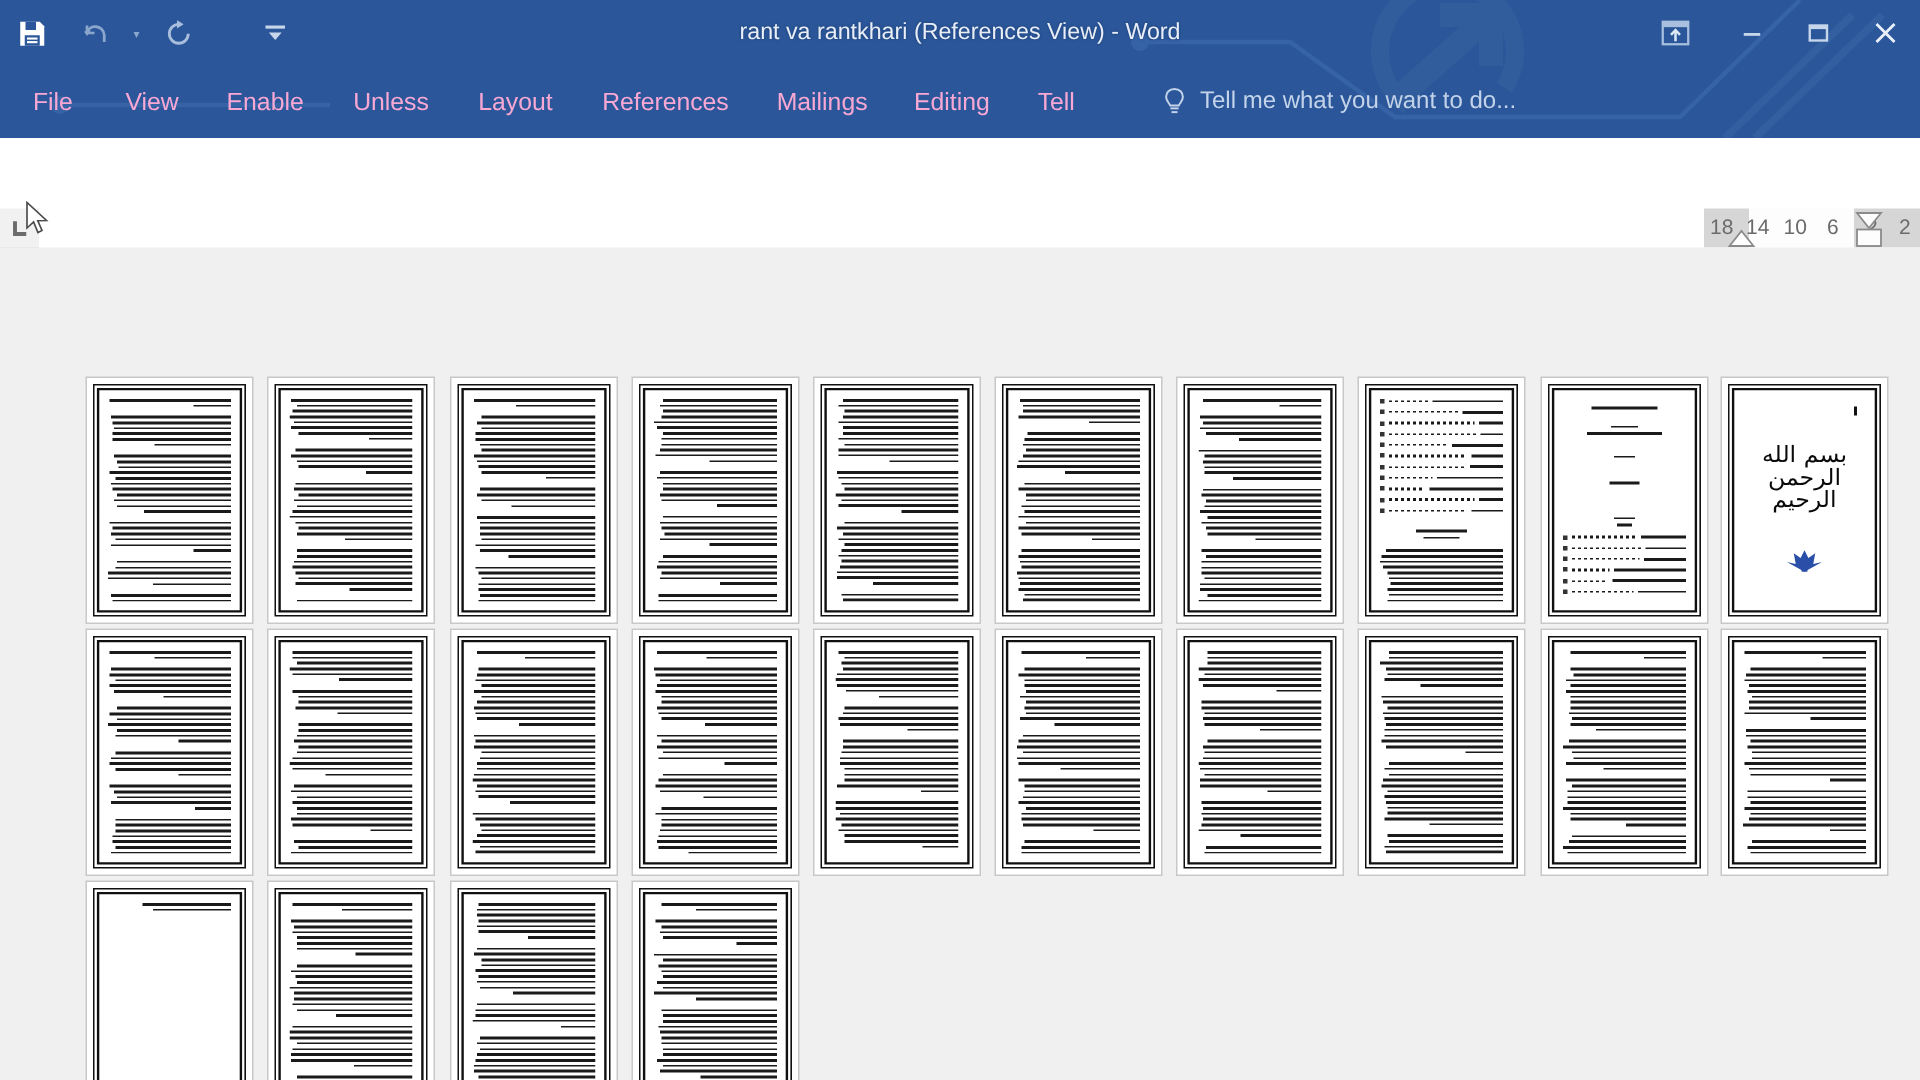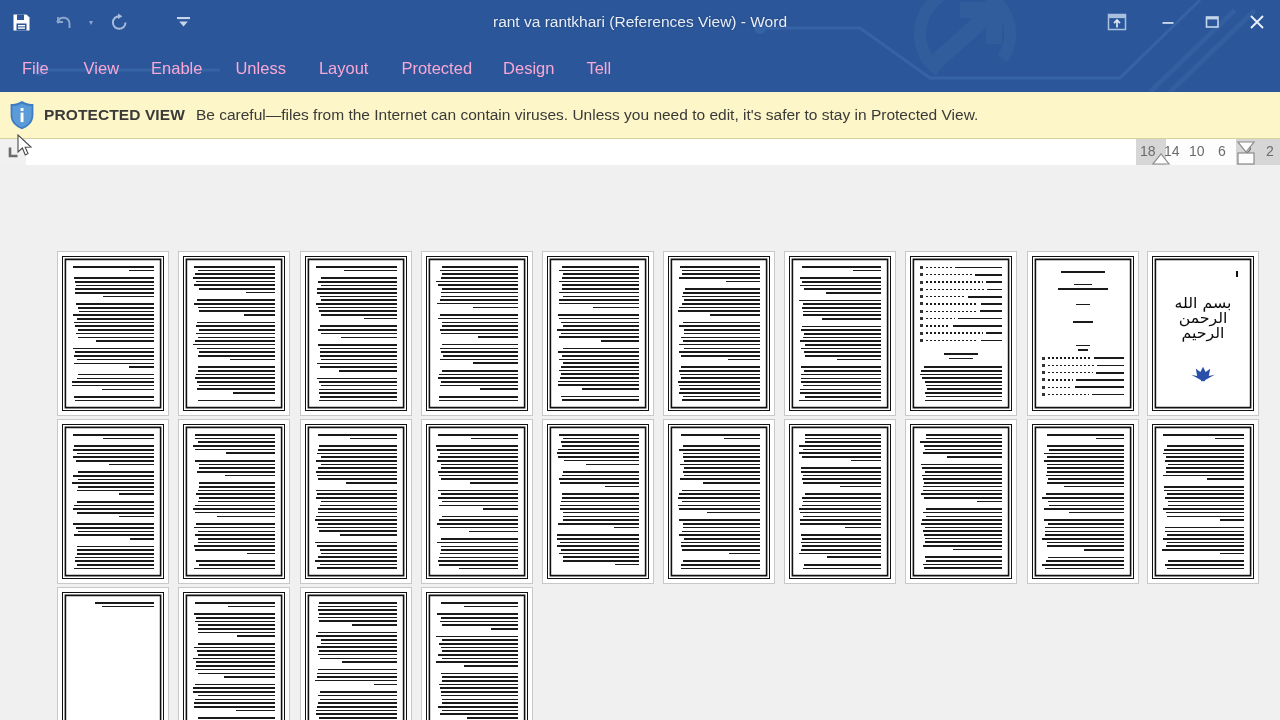--- a/index.html
+++ b/index.html
@@ -228,40 +228,37 @@
         <path d="M1170 92 L1255 10"></path>
       </g>
     </svg>
 
     <div class="tabs">
       <div class="tab file">File</div>
       <div class="tab" style="margin-right:32px;">View</div>
       <div class="tab" style="margin-right:33px;">Enable</div>
       <div class="tab" style="margin-right:33px;">Unless</div>
       <div class="tab" style="margin-right:33px;">Layout</div>
-      <div class="tab" style="margin-right:31px;">Protected</div>
-      <div class="tab" style="margin-right:32px;">Design</div>
+      <div class="tab" style="margin-right:32px;">References</div>
+      <div class="tab" style="margin-right:31px;">Mailings</div>
+      <div class="tab" style="margin-right:32px;">Editing</div>
       <div class="tab">Tell</div>
     </div>
 
+    <div class="tellme">
+      <svg class="bulb" viewBox="0 0 16 20">
+        <path d="M8 1.3 C4.6 1.3 2.4 3.7 2.4 6.6 C2.4 9 4.3 10.6 5.1 12.3 L10.9 12.3 C11.7 10.6 13.6 9 13.6 6.6 C13.6 3.7 11.4 1.3 8 1.3 Z" fill="none" stroke="#c3d3e9" stroke-width="1.3"></path>
+        <rect x="5.3" y="13.6" width="5.4" height="1.3" fill="#c3d3e9"></rect>
+        <rect x="6" y="16.1" width="4" height="1.3" fill="#c3d3e9"></rect>
+      </svg>
+      <span>Tell me what you want to do...</span>
+    </div>
 
   </div>
 
-  <div class="pvbar">
-    <div class="pv-shield">
-      <svg width="26" height="30" viewBox="0 0 26 30">
-        <path d="M13 1 C9 3.4 5 4.1 1.6 4.1 L1.6 15 C1.6 23 7.4 27 13 29.2 C18.6 27 24.4 23 24.4 15 L24.4 4.1 C21 4.1 17 3.4 13 1 Z" fill="#3e7dc4"></path>
-        <path d="M13 3.4 C9.6 5.4 6.2 6.1 3.4 6.1 L3.4 15 C3.4 21.8 8.2 25.3 13 27.3 C17.8 25.3 22.6 21.8 22.6 15 L22.6 6.1 C19.8 6.1 16.4 5.4 13 3.4 Z" fill="#5b9bd8"></path>
-        <rect x="11.6" y="8" width="2.9" height="3" fill="#ffffff"></rect>
-        <rect x="11.6" y="12.6" width="2.9" height="9.5" fill="#ffffff"></rect>
-      </svg>
-    </div>
-    <div class="pv-strong">PROTECTED VIEW</div>
-    <div class="pv-msg">Be careful—files from the Internet can contain viruses. Unless you need to edit, it's safer to stay in Protected View.</div>
-  </div>
 
   <div class="ruler-corner">
     <svg width="13" height="13" viewBox="0 0 13 13">
       <path d="M3 1.5 L3 10 L10.5 10" stroke="#6b6b6b" stroke-width="2.6" fill="none"></path>
     </svg>
   </div>
 
   <div class="hruler"></div>
   <div class="hr-shade-l"></div>
   <div class="hr-shade-r"></div>

